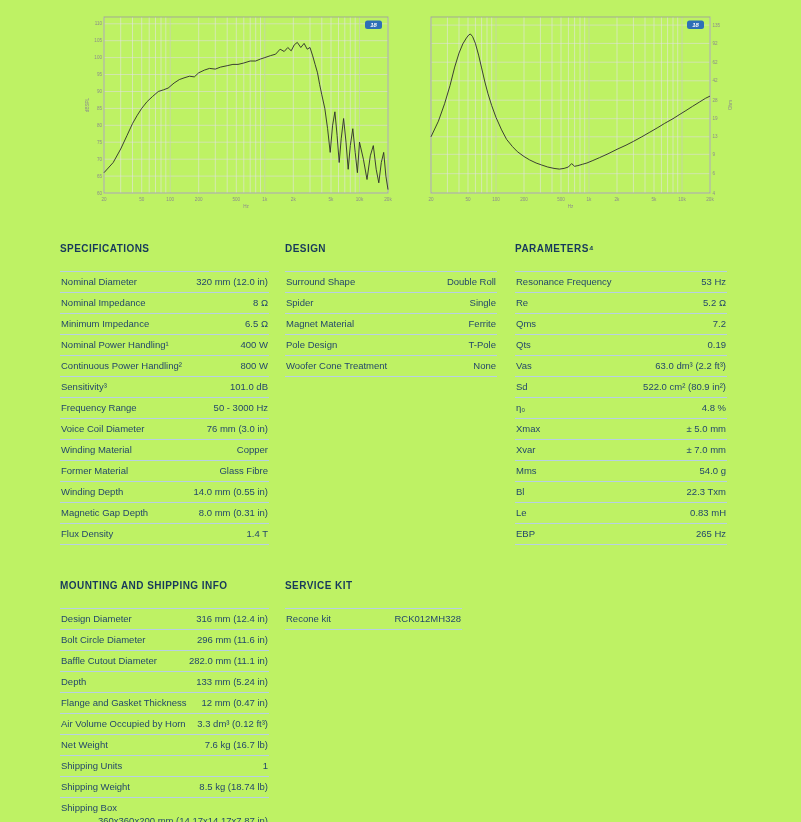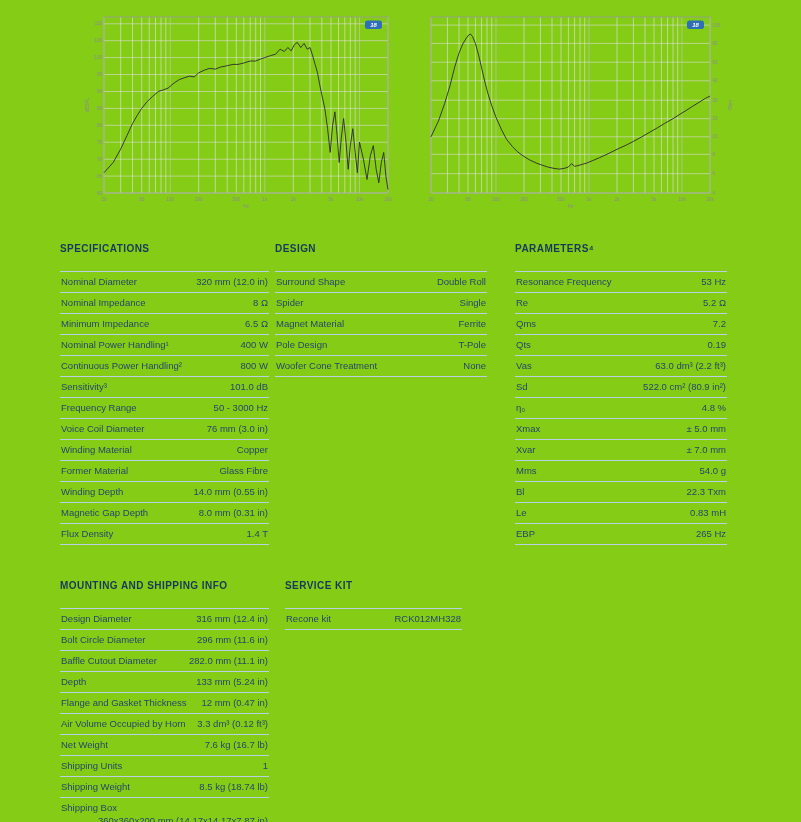--- a/index.html
+++ b/index.html
@@ -1,26 +1,26 @@
 <!DOCTYPE html>
 <html><head>
 <meta charset="utf-8">
 <style>
   * { margin:0; padding:0; box-sizing:border-box; }
   html,body { background:#fff; }
   body { width:801px; height:822px; font-family:"Liberation Sans", sans-serif; }
-  .page { position:relative; width:801px; height:822px; overflow:hidden; background:#84cc16; }
+  .page { position:relative; width:801px; height:822px; overflow:hidden; background:#bef264; }
 
   .chart { position:absolute; width:312px; height:200px; }
   #chart-0 { left:84px; top:10px; }
   #chart-1 { left:423px; top:10px; }
 
   .col { position:absolute; }
   #col-spec     { left:60px;  top:243px; width:209px; }
-  #col-design   { left:275px; top:243px; width:212px; }
+  #col-design   { left:285px; top:243px; width:212px; }
   #col-params   { left:515px; top:243px; width:212px; }
   #col-mounting { left:60px;  top:580px; width:209px; }
   #col-service  { left:285px; top:580px; width:177px; }
 
   .section-title {
     font-size:10px; font-weight:bold; letter-spacing:0.45px;
     color:#17395b; margin-bottom:17px;
   }
   .dtable { border-top:1px solid #b7d0e4; }
   .trow {

